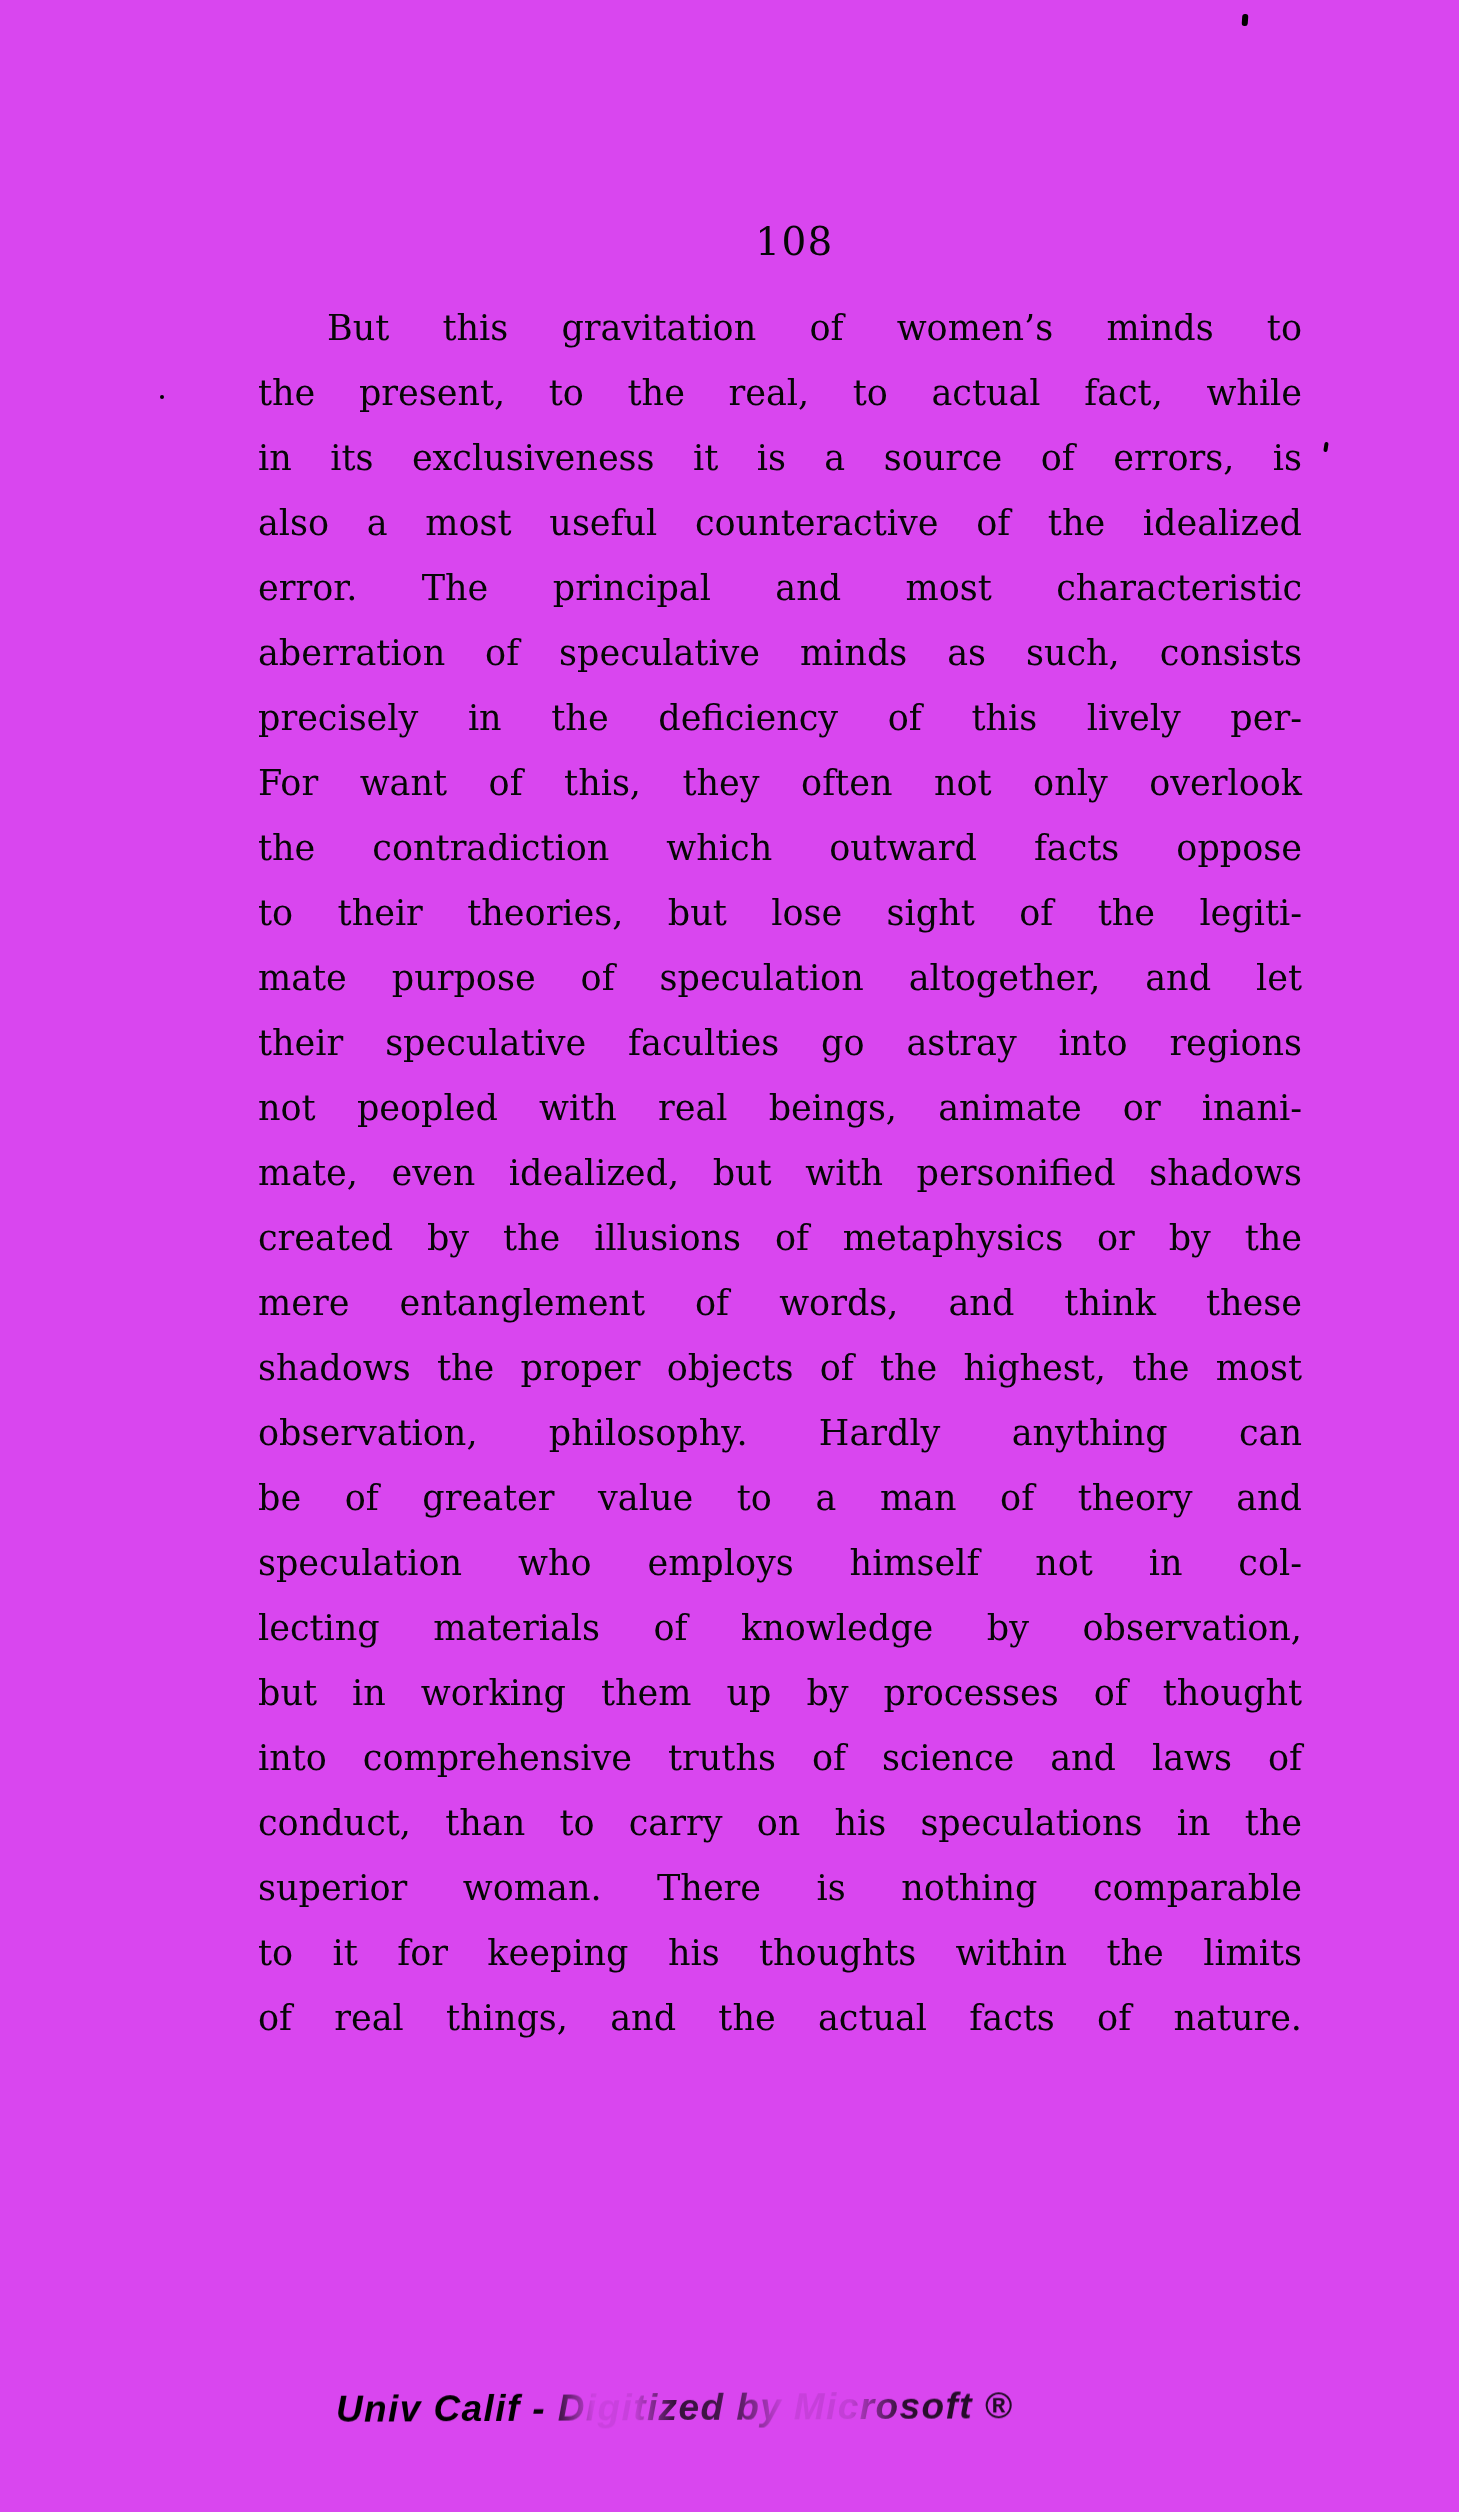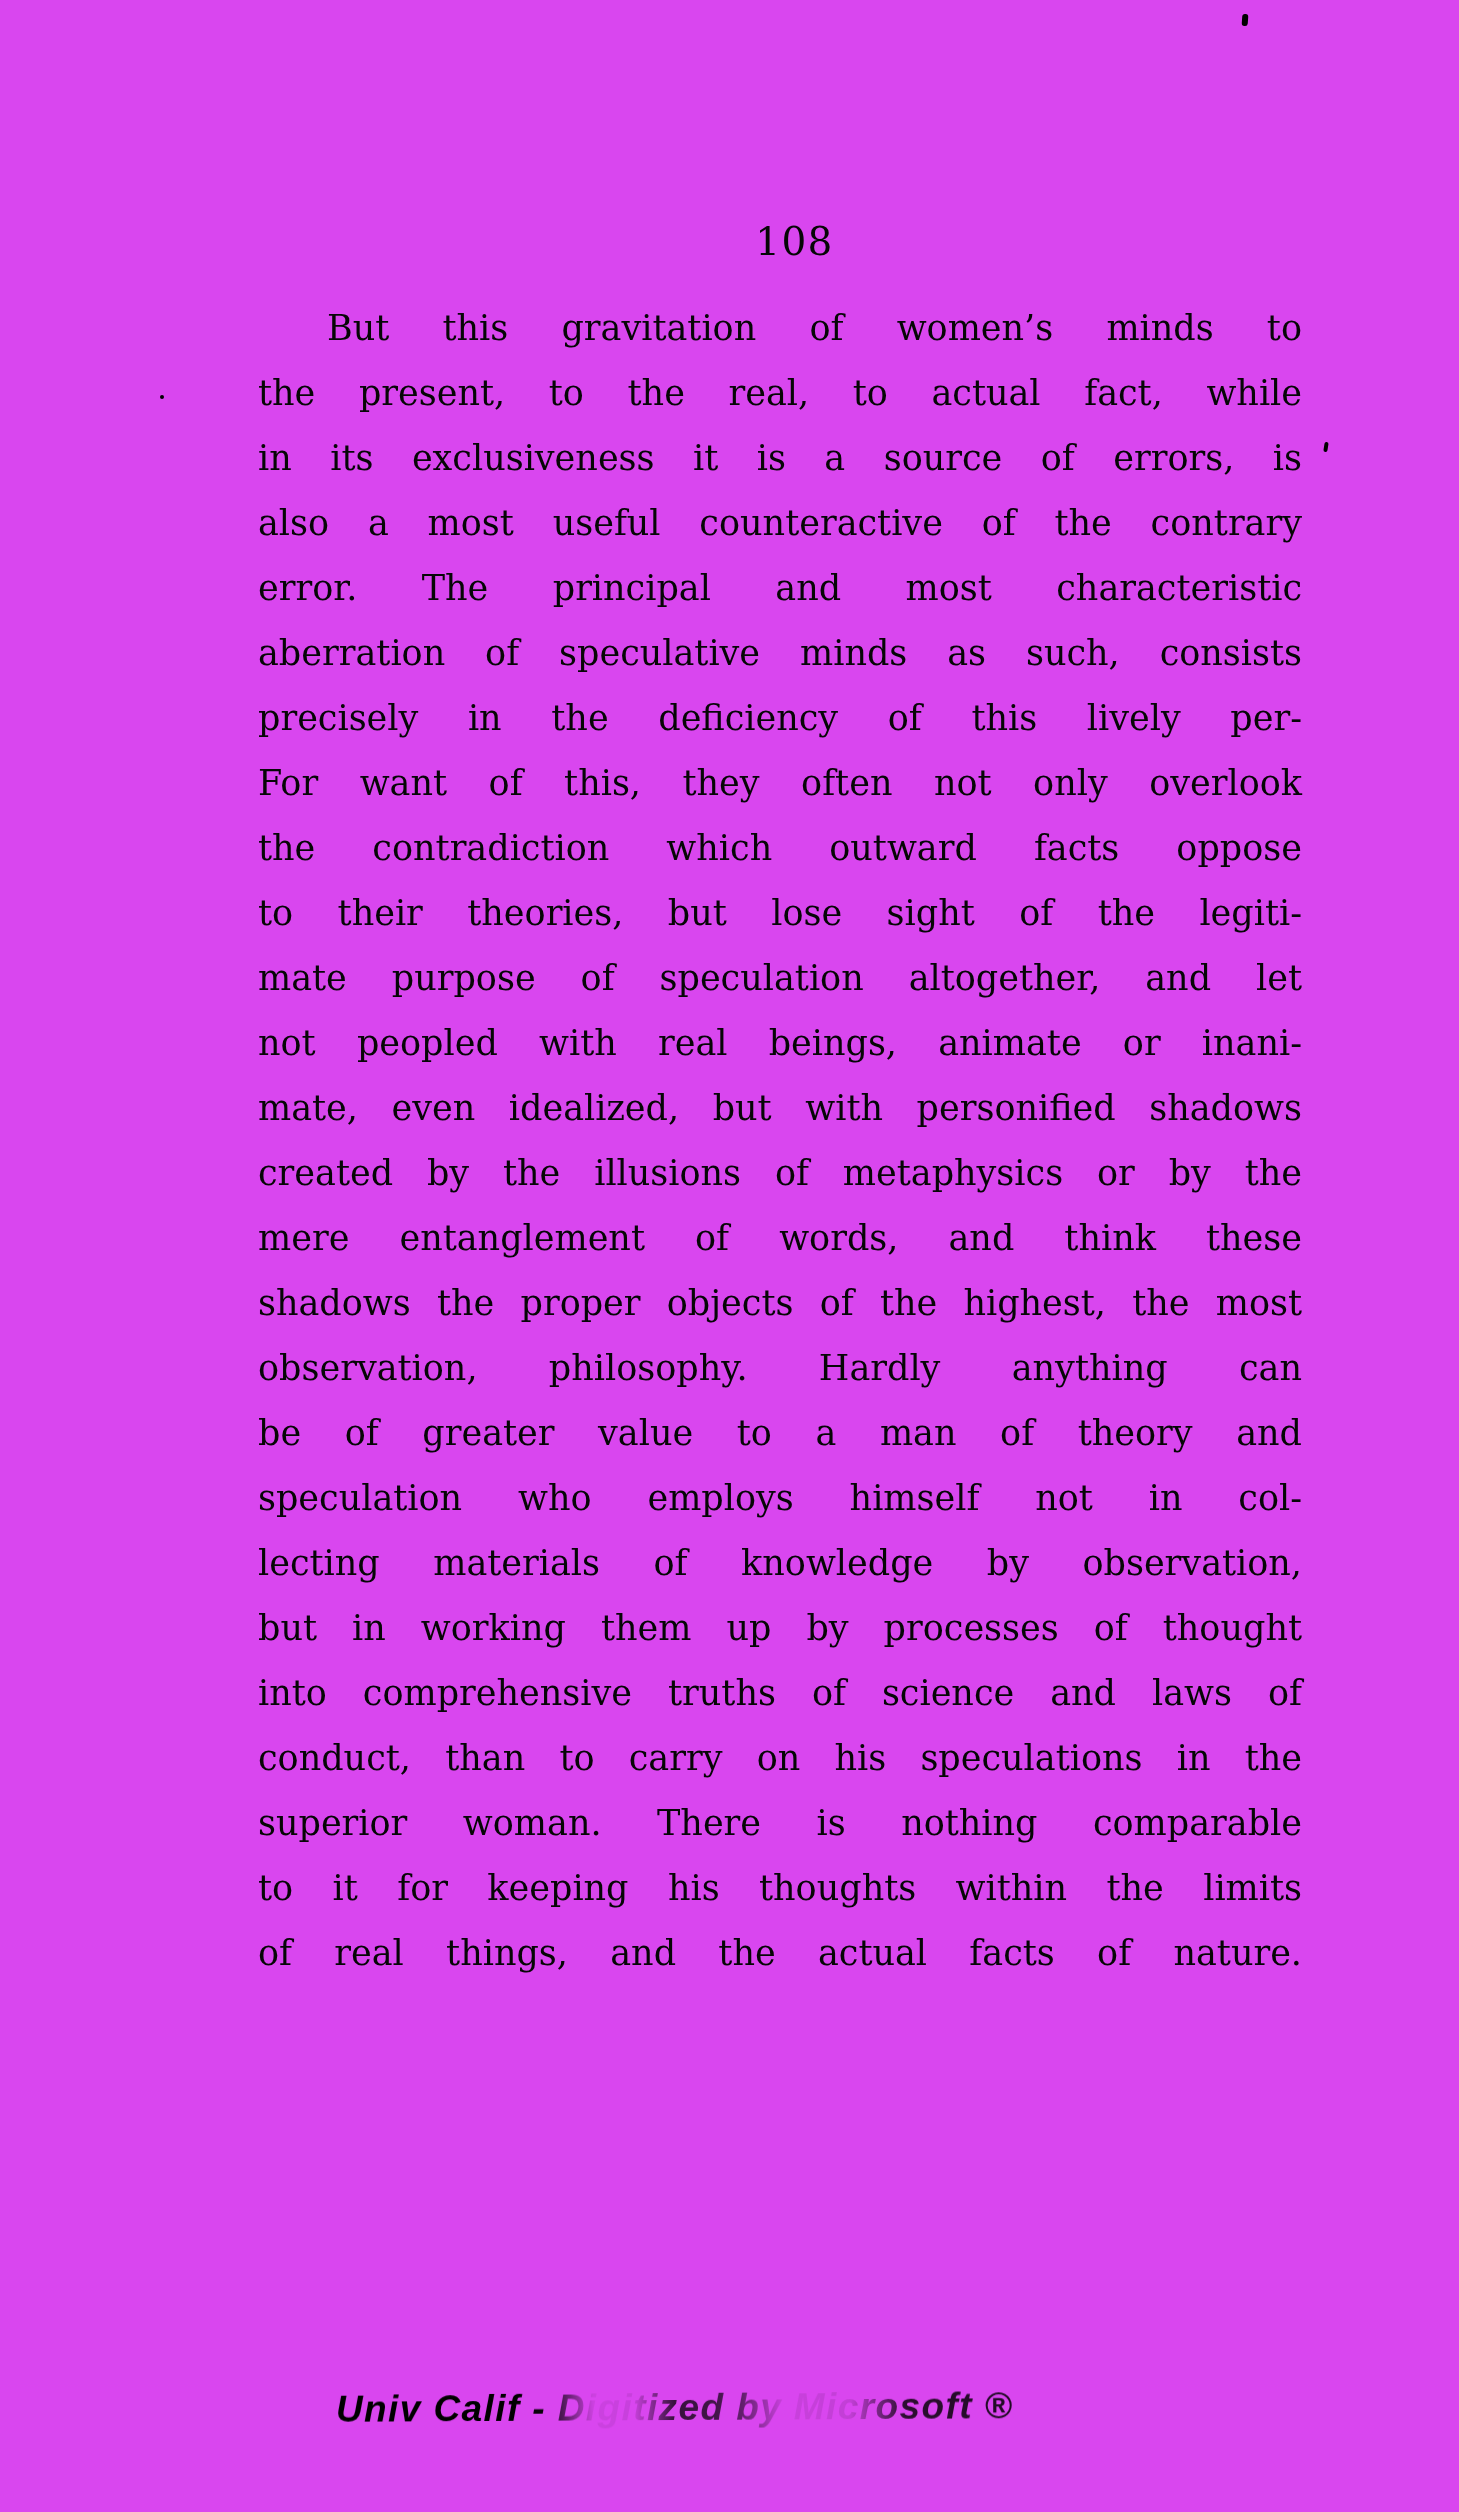--- a/index.html
+++ b/index.html
@@ -111,28 +111,29 @@
   <div class="speck speck-top-right"></div>
   <div class="speck speck-left-margin"></div>
   <div class="speck speck-right-margin"></div>
 
   <div class="page-number">108</div>
 
   <div class="body-text">
       <div class="line">But this gravitation of women’s minds to</div>
       <div class="line">the present, to the real, to actual fact, while</div>
       <div class="line">in its exclusiveness it is a source of errors, is</div>
-      <div class="line">also a most useful counteractive of the contrary</div>
+      <div class="line">also a most useful counteractive of the idealized</div>
       <div class="line">error.  The principal and most characteristic</div>
       <div class="line">aberration of speculative minds as such, consists</div>
       <div class="line">precisely in the deficiency of this lively per-</div>
       <div class="line">For want of this, they often not only overlook</div>
       <div class="line">the contradiction which outward facts oppose</div>
       <div class="line">to their theories, but lose sight of the legiti-</div>
       <div class="line">mate purpose of speculation altogether, and let</div>
+      <div class="line">their speculative faculties go astray into regions</div>
       <div class="line">not peopled with real beings, animate or inani-</div>
       <div class="line">mate, even idealized, but with personified shadows</div>
       <div class="line">created by the illusions of metaphysics or by the</div>
       <div class="line">mere entanglement of words, and think these</div>
       <div class="line">shadows the proper objects of the highest, the most</div>
       <div class="line">observation, philosophy.  Hardly anything can</div>
       <div class="line">be of greater value to a man of theory and</div>
       <div class="line">speculation who employs himself not in col-</div>
       <div class="line">lecting materials of knowledge by observation,</div>
       <div class="line">but in working them up by processes of thought</div>

